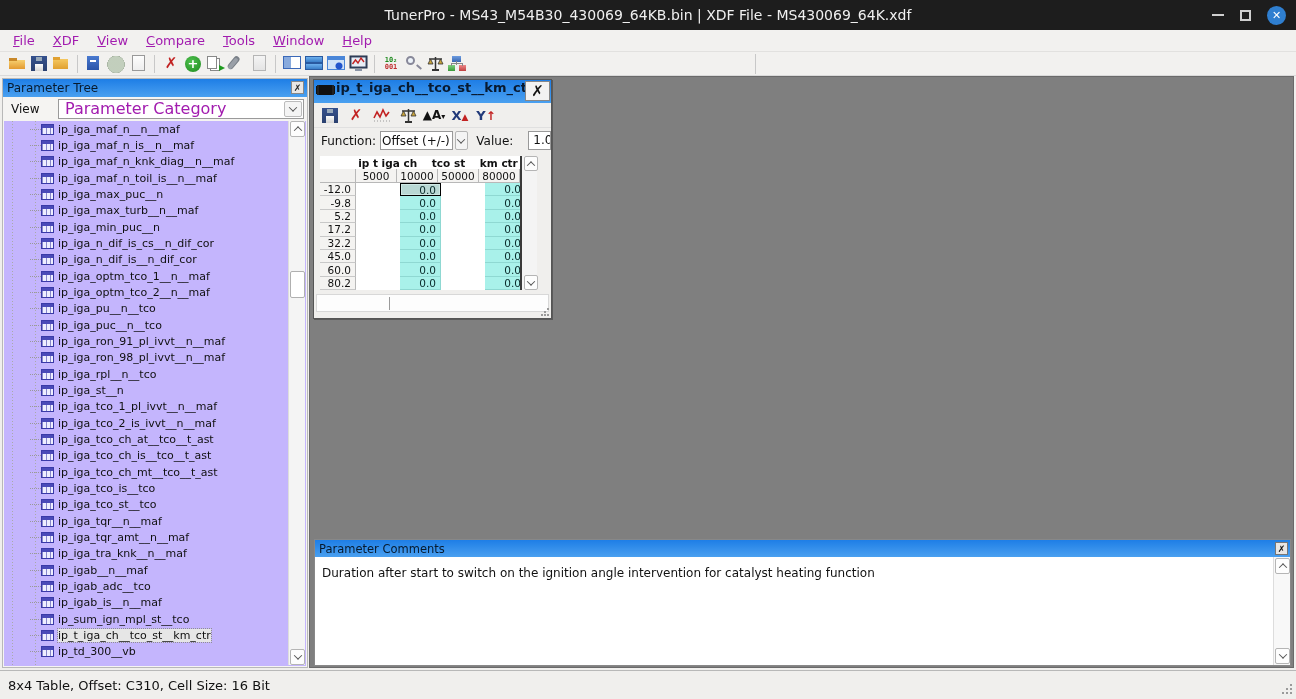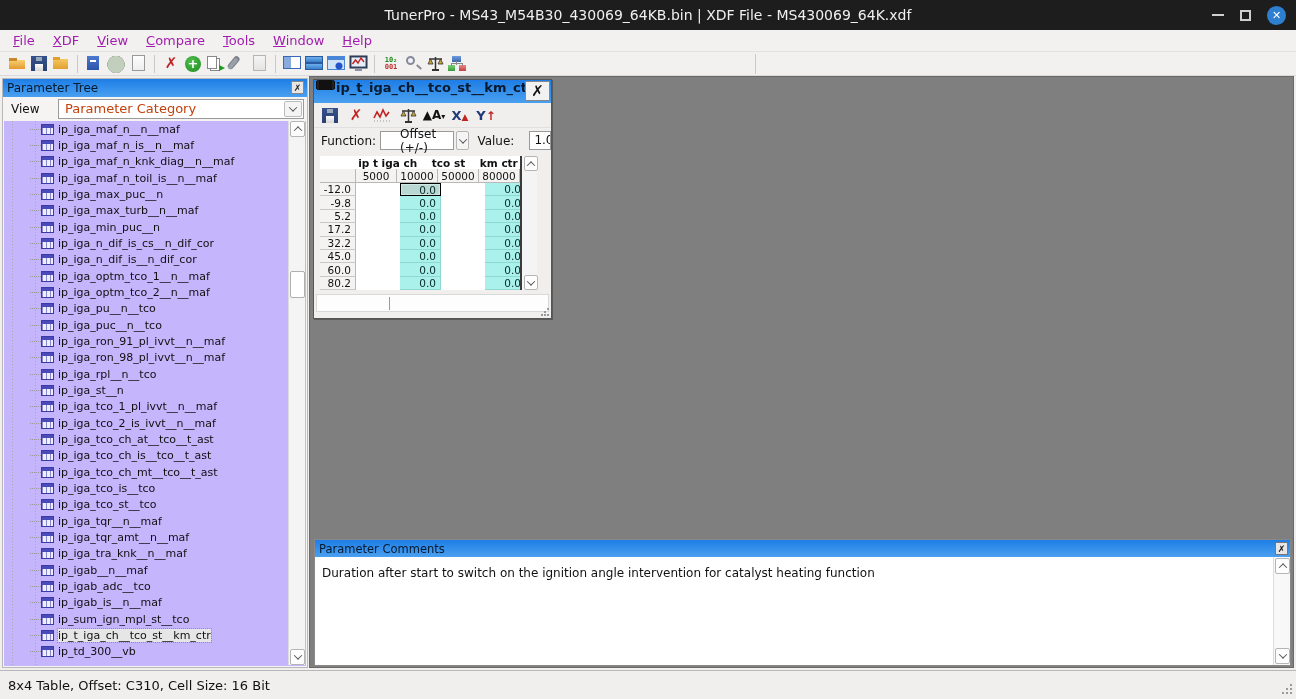--- a/index.html
+++ b/index.html
@@ -58,48 +58,48 @@
   .main { position:absolute; left:0; top:76px; width:1296px; height:594px; background:#f0efed; }
 
   
   .tree-panel { position:absolute; left:2px; top:2px; width:306px; height:590px; background:#f5f4f2; border:1px solid #b8b8b8; }
   .panel-title { height:18px; background:linear-gradient(180deg,#1e7ee6,#4aa0f0); display:flex; align-items:center; padding:0 4px; position:relative; }
   .panel-title .pt-text { font-size:12px; color:#071a2e; }
   .pt-close { position:absolute; right:3px; top:2px; width:13px; height:13px; background:#e8e6e4; border:1px solid #888; font-size:9px; font-weight:bold; color:#222; display:flex; align-items:center; justify-content:center; }
   .view-row { height:23px; display:flex; align-items:center; padding:0 3px 0 8px; }
   .view-label { font-size:12px; color:#111; width:47px; }
   .view-select { flex:1; height:20px; background:#fff; border:1px solid #9a9a9a; display:flex; align-items:center; padding-left:6px; position:relative; }
-  .view-select .vs-text { font-size:13px; color:#c2410c; }
+  .view-select .vs-text { font-size:16px; color:#a21caf; }
   .vs-btn { position:absolute; right:1px; top:1px; width:18px; height:16px; background:#f4f4f4; border:1px solid #bbb; border-radius:2px; display:flex; align-items:center; justify-content:center; }
   .chev { width:6px; height:6px; border-right:1.5px solid #555; border-bottom:1.5px solid #555; transform:rotate(45deg) translate(-1px,-1px); }
   .chev.up { transform:rotate(-135deg) translate(-1px,-1px); }
   .tree-list { position:absolute; left:1px; top:42px; right:1px; bottom:1px; background:#c4b5fd; overflow:hidden; }
   .tree-vline { position:absolute; top:0; bottom:0; width:1px; background:repeating-linear-gradient(180deg,#aaa 0 1px,transparent 1px 3px); }
   .tree-item { height:16.34px; display:flex; align-items:center; position:relative; }
   .tree-item::before { content:""; position:absolute; left:26px; width:11px; border-top:1px dotted #999; }
   .tree-item .grid-ic { width:13px; height:11px; margin-left:37px; border:1px solid #3a3aa8; background: linear-gradient(#4a4ab8,#4a4ab8) 0 0/13px 3px no-repeat, repeating-linear-gradient(90deg,#8888cc 0 1px,#eef 1px 4px), repeating-linear-gradient(0deg,#8888cc 0 1px,#eef 1px 4px); flex:none; }
   .tree-item .ti-label { font-size:11px; color:#101010; margin-left:4px; white-space:nowrap; }
   .tree-item.selected .ti-label { background:#e6e6e6; outline:1px dotted #909090; }
   .tree-scroll { position:absolute; right:2px; top:42px; width:17px; bottom:2px; background:#f4f4f4; border-left:1px solid #ddd; }
   .sbtn { position:absolute; left:1px; width:15px; height:16px; background:#fdfdfd; border:1px solid #b5b5b5; border-radius:2px; display:flex; align-items:center; justify-content:center; }
   .sthumb { position:absolute; left:1px; width:15px; background:#fff; border:1px solid #b0b0b0; border-radius:2px; }
 
   
   .mdi { position:absolute; left:309px; top:0; width:985px; height:592px; background:#7f7f7f; border:1px solid #6a6a6a; }
 
   
   .ewin { position:absolute; left:3px; top:2px; width:239px; height:240px; background:#f0efed; border:1px solid #555; box-shadow:1px 1px 0 #5a5a5a; }
-  .ew-title { height:23px; background:linear-gradient(180deg,#1e7ee6,#4aa0f0); display:flex; align-items:flex-start; padding:0 3px; position:relative; overflow:hidden; }
+  .ew-title { height:23px; background:linear-gradient(180deg,#1e7ee6,#4aa0f0); display:flex; align-items:flex-end; padding:8px 3px; position:relative; overflow:hidden; }
   .chip-ic { width:17px; height:10px; background:#111; position:relative; flex:none; margin-right:2px; box-shadow:-2px 0 0 -1px #111, 2px 0 0 -1px #111; border-left:2px solid #222; border-right:2px solid #222; }
   .ew-title .ew-text { font-size:13px; font-weight:bold; color:#081a30; white-space:nowrap; }
   .ew-close { position:absolute; right:1px; top:1px; width:25px; height:20px; background:#f2f2f2; border:1px solid #888; color:#111; font-size:15px; font-weight:bold; display:flex; align-items:center; justify-content:center; }
   .ew-toolbar { height:25px; display:flex; align-items:center; padding-left:5px; gap:4px; border-bottom:1px solid #e0e0e0; }
   .ew-funcrow { height:25px; display:flex; align-items:center; padding-left:7px; position:relative; }
   .fr-label { font-size:12px; color:#111; }
-  .fr-select { width:103px; height:19px; margin-left:4px; background:#fff; border:1px solid #999; display:flex; align-items:center; padding-left:19px; position:relative; }
+  .fr-select { width:103px; height:19px; margin-left:4px; background:#fff; border:1px solid #999; display:flex; align-items:center; padding-left:1px; position:relative; }
   .fr-select .fs-text { font-size:12px; color:#111; }
   .fr-chevbtn { width:19px; height:19px; margin-left:2px; background:#f4f4f4; border:1px solid #b5b5b5; border-radius:2px; display:flex; align-items:center; justify-content:center; }
   .fr-vlabel { font-size:12px; color:#111; margin-left:8px; }
   .fr-value { width:30px; height:19px; margin-left:15px; background:#fff; border:1px solid #999; font-size:12px; color:#111; padding-left:4px; line-height:17px; overflow:hidden; }
 
   
   .ew-table { position:absolute; left:6px; top:76px; width:200px; height:134px; background:#fff; overflow:hidden; font-size:10.5px; }
   .tbl-toprow { height:13px; padding-left:36px; display:flex; align-items:center; justify-content:center; font-weight:bold; color:#111; white-space:pre; }
   .tbl-colhdr { display:flex; height:14px; }
   .tbl-colhdr .ch-corner { width:36px; flex:none; background:#f2f1ef; border-right:1px solid #b8b8b8; border-bottom:1px solid #b8b8b8; }

